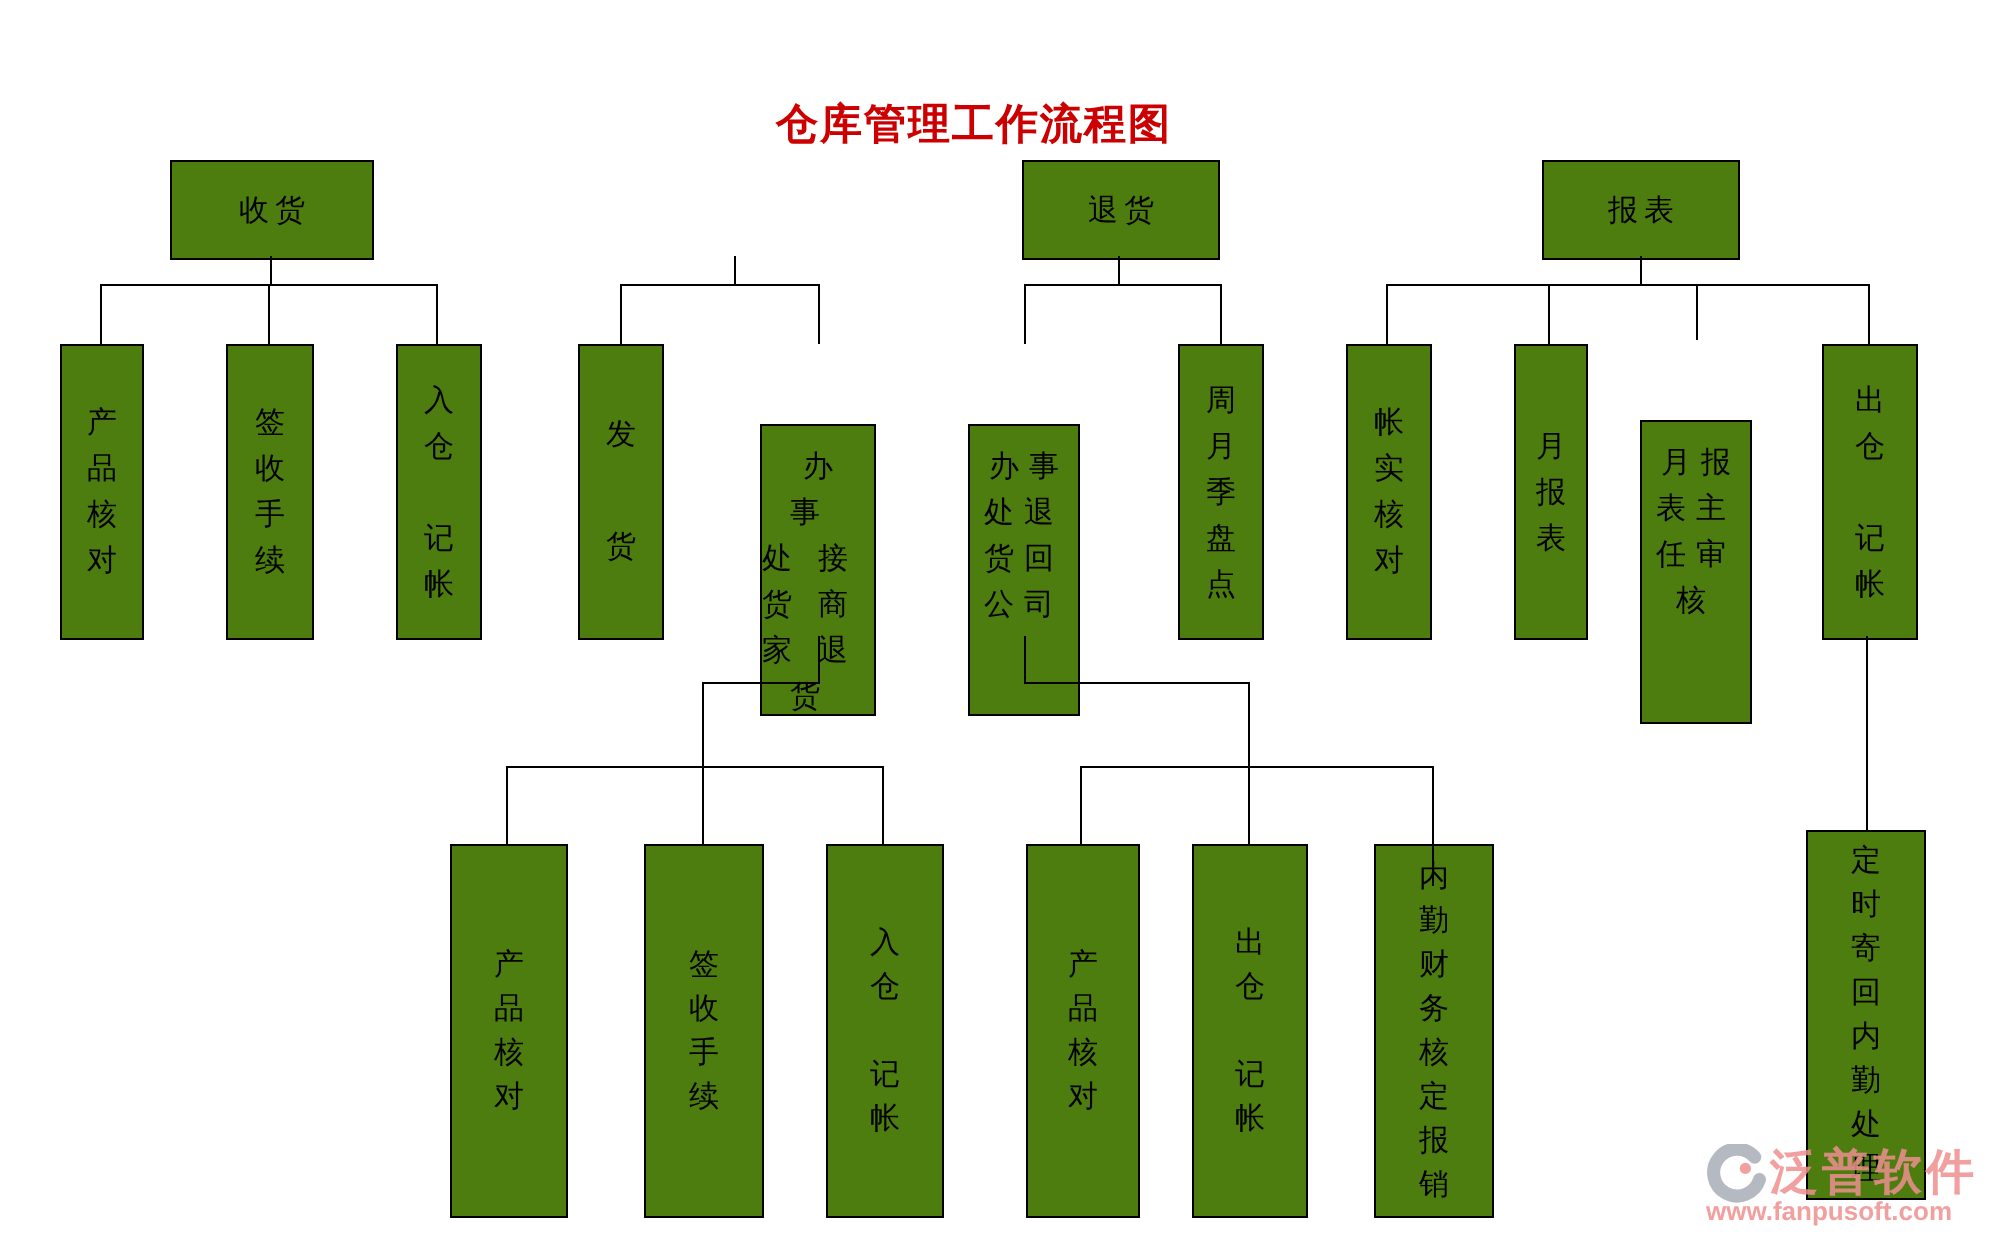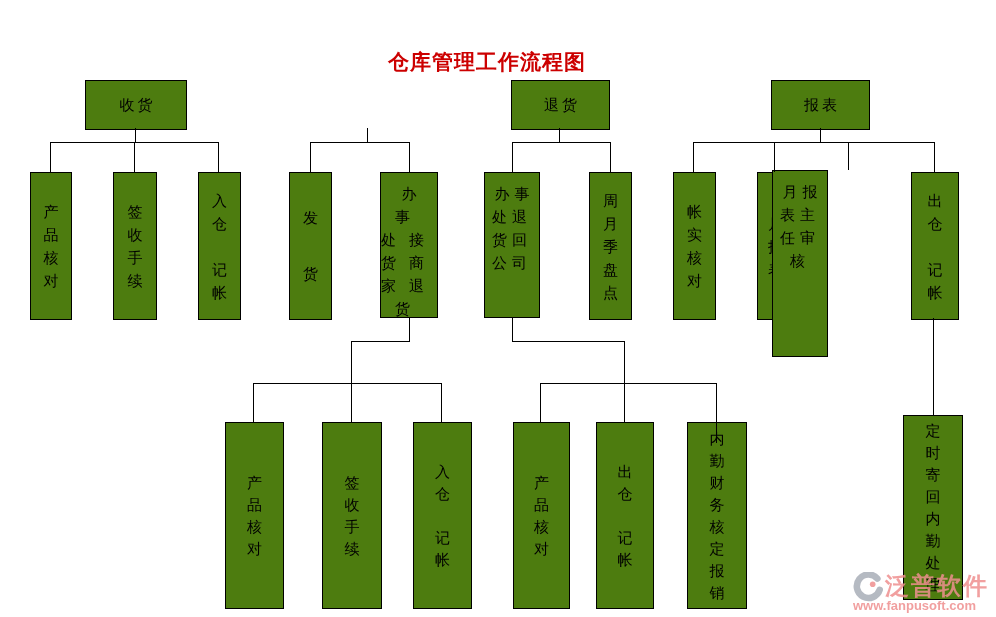--- a/index.html
+++ b/index.html
@@ -12,21 +12,21 @@
   body{font-family:"Liberation Sans", sans-serif;}
   #canvas{position:relative;width:996px;height:617px;background:#ffffff;overflow:hidden;}
   .title{position:absolute;left:0;top:36px;width:950px;margin:12px;text-align:center;
          font-size:21px;font-weight:bold;color:var(--title-color);letter-spacing:1px;}
   .box{position:absolute;border:1px solid var(--line);background:#4d7c0f;
        display:flex;align-items:center;justify-content:center;
        white-space:pre-line;text-align:center;font-size:15px;line-height:23px;color:#000;}
   .top{line-height:normal;letter-spacing:3px;text-indent:3px;}
   .tall{line-height:22px;}
   .gap2{line-height:28px;}
-  .cols{align-items:flex-start;padding-top:9px;letter-spacing:5px;text-indent:5px;line-height:23px;box-sizing:border-box;}
+  .cols{align-items:flex-start;padding-top:9px;letter-spacing:5px;text-indent:5px;line-height:23px;box-sizing:border-box;margin-top:40px;}
   .colswide{letter-spacing:13px;text-indent:13px;}
   .ln{position:absolute;background:var(--line);}
   .wm{position:absolute;left:853px;top:570px;width:143px;height:44px;opacity:0.85;}
   .wm-logo{position:absolute;left:0;top:2px;width:30px;height:30px;}
   .wm-brand{position:absolute;left:32px;top:0px;font-size:24px;font-weight:bold;
             color:var(--wm-text);letter-spacing:2px;white-space:nowrap;}
   .wm-url{position:absolute;left:0px;top:28px;font-size:13px;font-weight:bold;
           color:var(--wm-text);white-space:nowrap;}
 </style>
 </head>
@@ -73,21 +73,21 @@
 盘
 点</div>
 
   <div class="box" style="left:673px;top:172px;width:41px;height:146px">帐
 实
 核
 对</div>
   <div class="box" style="left:757px;top:172px;width:35px;height:146px">月
 报
 表</div>
-  <div class="box cols" style="left:772px;top:170px;width:56px;height:187px">月报
+  <div class="box cols" style="left:820px;top:170px;width:56px;height:152px">月报
 表主
 任审
 核</div>
   <div class="box" style="left:911px;top:172px;width:46px;height:146px">出
 仓
 
 记
 帐</div>
 
   <div class="box tall" style="left:225px;top:422px;width:57px;height:185px">产

